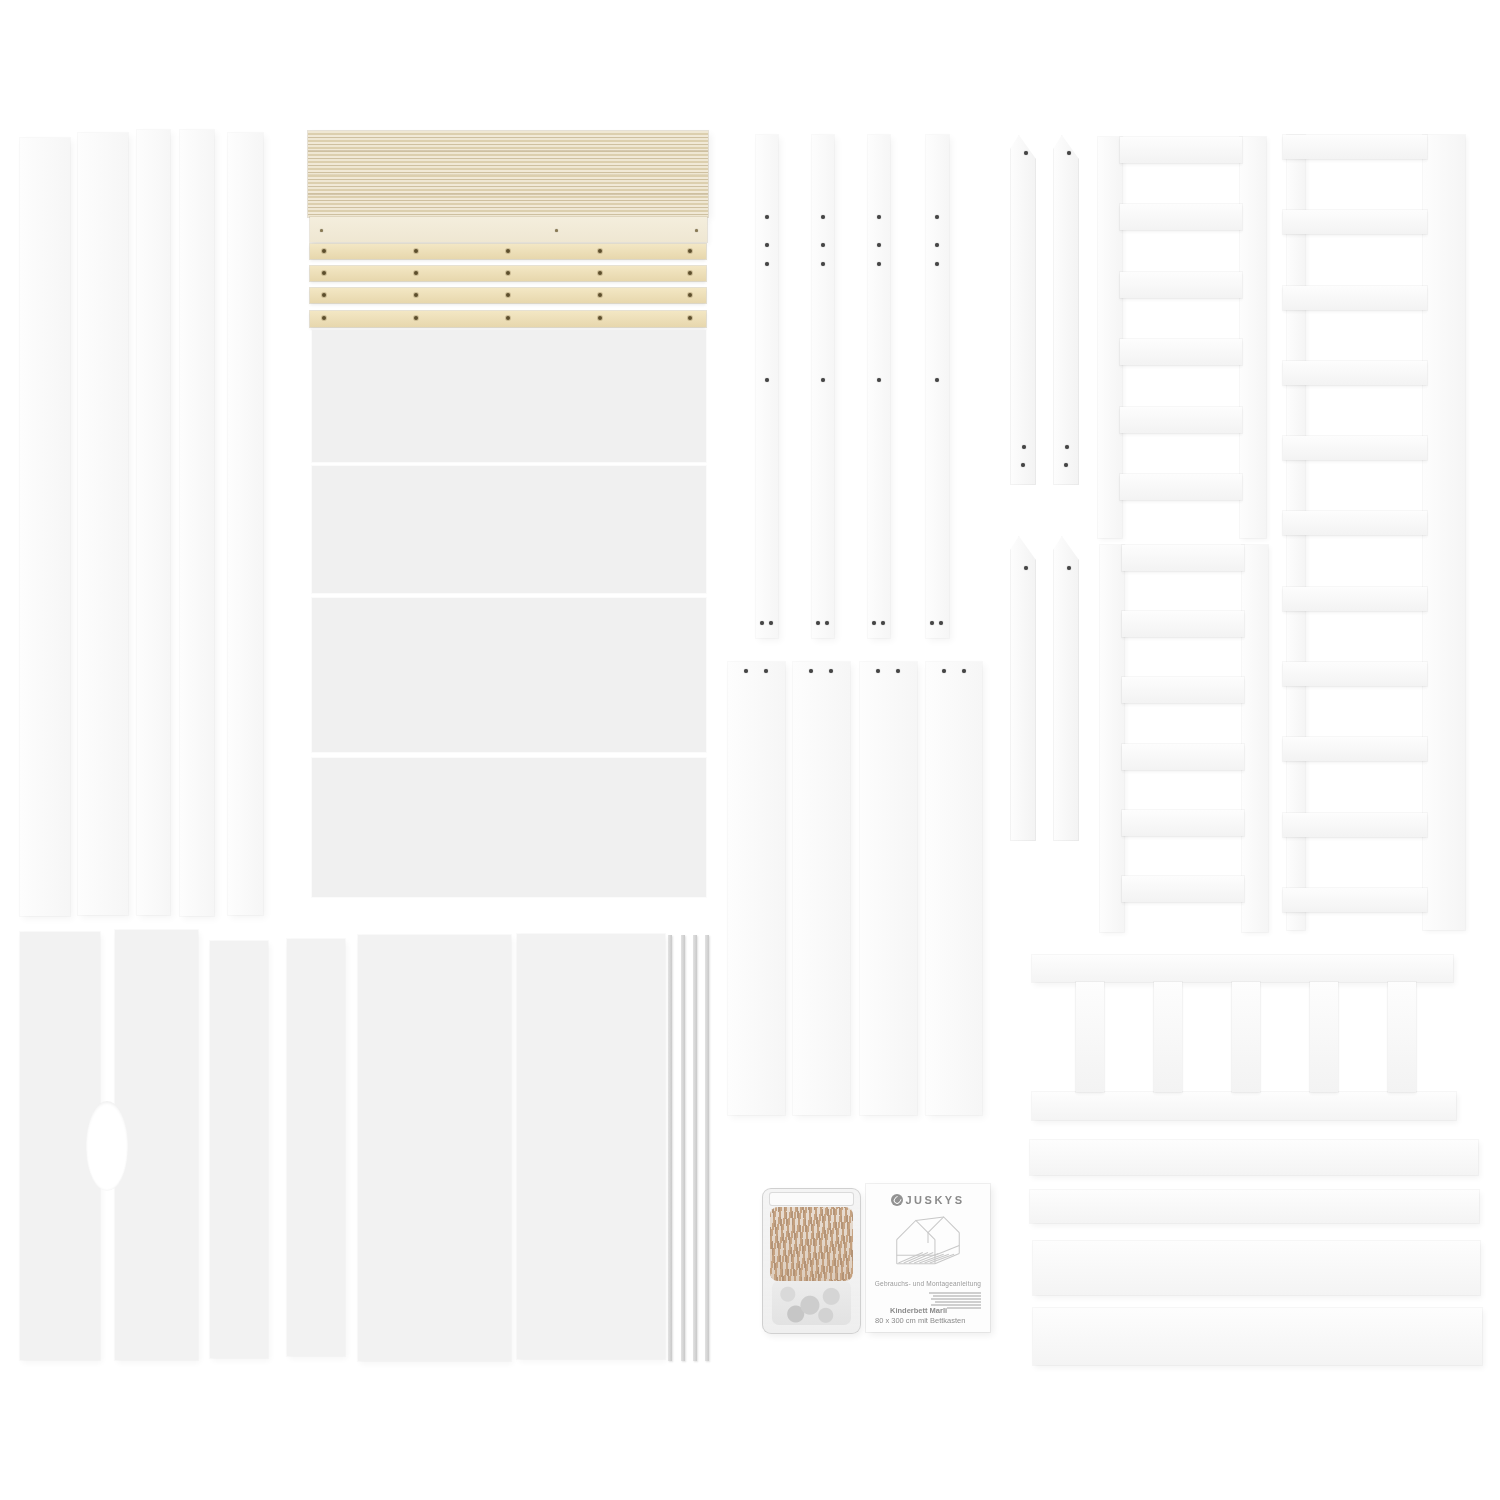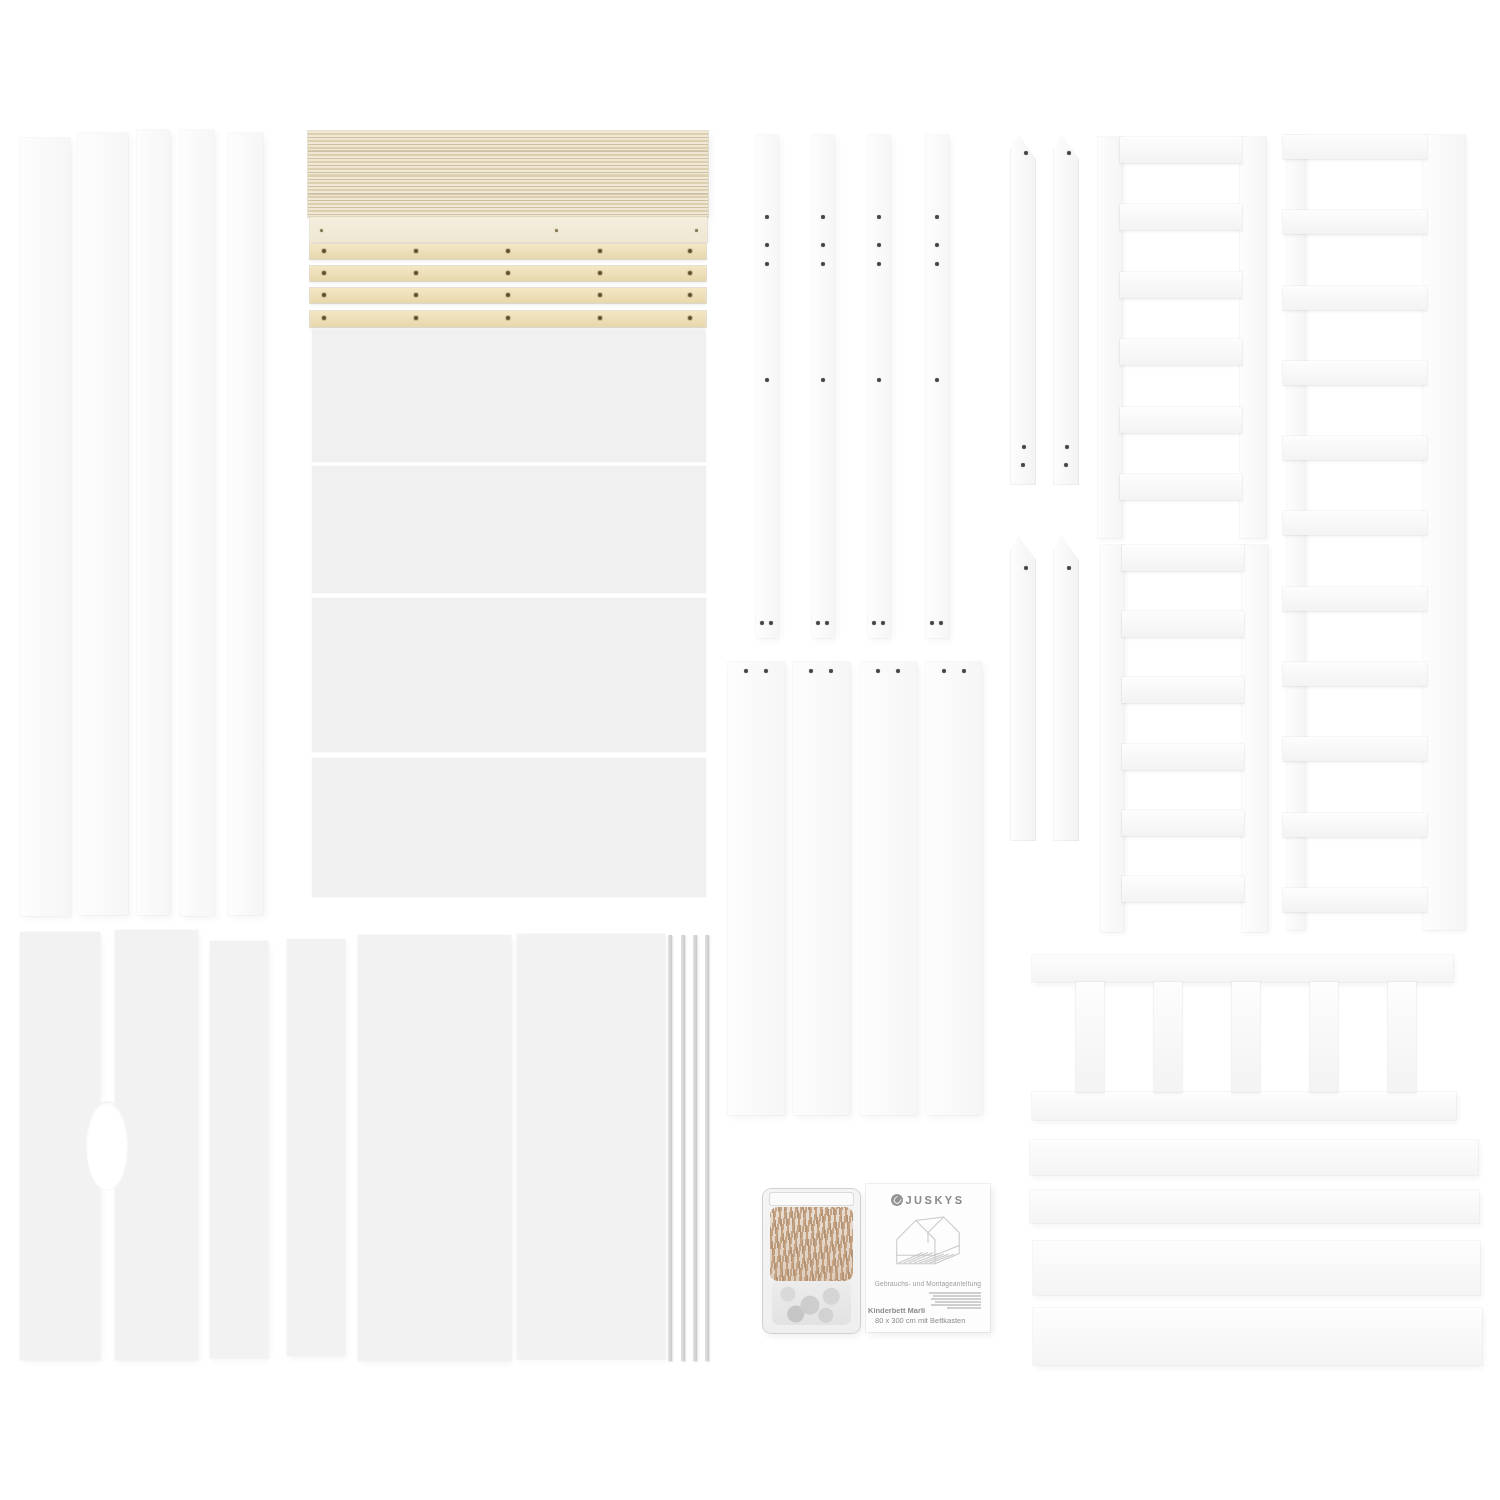--- a/index.html
+++ b/index.html
@@ -65,21 +65,21 @@
       justify-content:center;gap:2px}
   .mlogo .disc{position:relative;width:12px;height:12px;border-radius:50%;background:#929292}
   .mlogo .disc::after{content:"";position:absolute;left:3px;top:2px;width:5px;height:6px;
       border:1.6px solid #fff;border-radius:50%;border-top-color:transparent;transform:rotate(40deg)}
   .mbrand{font-size:11px;font-weight:bold;letter-spacing:2.5px;color:#8a8a8a}
   .mtitle{position:absolute;top:96px;left:0;right:0;text-align:center;font-size:6.5px;
       color:#9a9a9a;letter-spacing:.2px}
   .mbars{position:absolute;top:108px;right:9px;display:flex;flex-direction:column;
       align-items:flex-end;gap:1.6px}
   .mbars i{display:block;height:1.5px;background:#cfcfcf}
-  .mname{position:absolute;left:2px;top:122px;font-size:7.5px;font-weight:bold;color:#8c8c8c}
+  .mname{position:absolute;left:24px;top:122px;font-size:7.5px;font-weight:bold;color:#8c8c8c}
   .msize{position:absolute;left:9px;top:132px;font-size:7.5px;color:#8c8c8c}
   .cutout{background:#fff;border-radius:50%/48%;
       box-shadow:inset 0 2px 3px rgba(0,0,0,.06),inset 0 -1px 2px rgba(0,0,0,.04)}
 </style>
 </head>
 <body>
 
 <div class="stage">
 
   <div class="p wht" style="left:20px;top:138px;width:50px;height:778px"></div>

